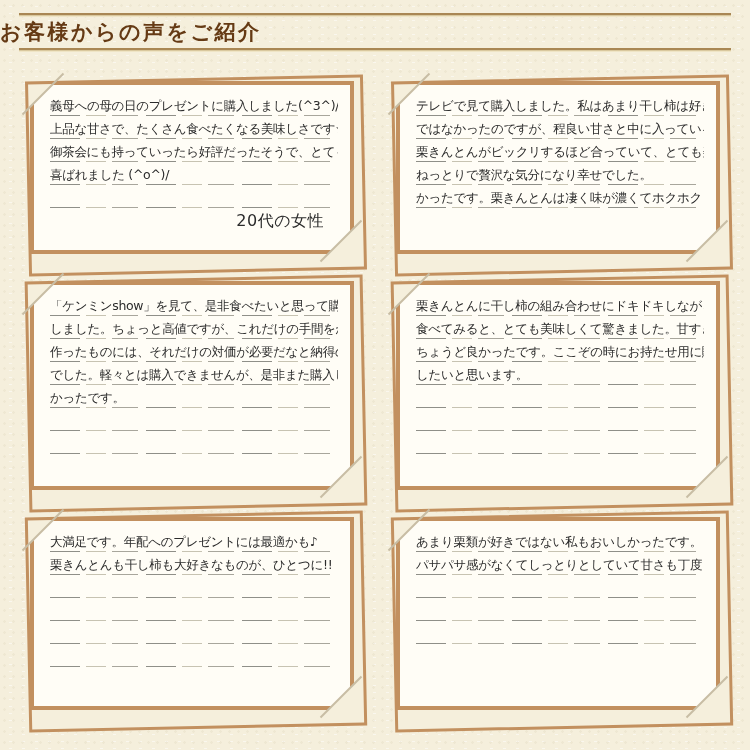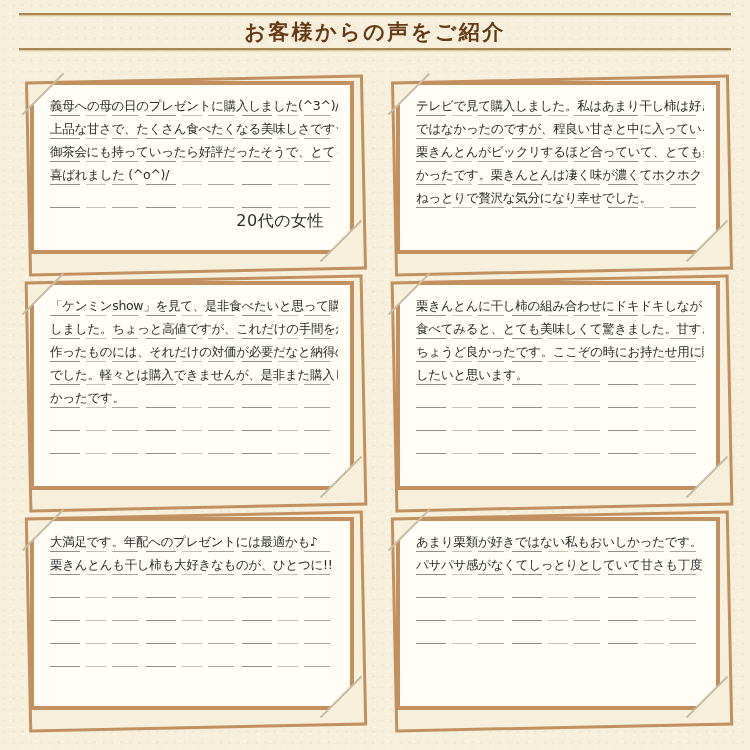--- a/index.html
+++ b/index.html
@@ -23,21 +23,20 @@
     background-position:0 0,4px 3px;
   }
   
   header{margin-top:13px;}
   .rule{
     height:4px;
     margin:0 19px;
     background:linear-gradient(#a98754 0 45%, #d9c89e 45% 75%, #efe5c6 75% 100%);
   }
   .title{
-    text-align:center;
     font-size:21px;
     font-weight:bold;
     color:var(--title-brown);
     letter-spacing:2.5px;
     line-height:31px;
     padding:0;
   }
   
   .cards{
     margin:29px 30px 0 30px;
@@ -125,22 +124,22 @@
       </div>
       <div class="crease tl"></div>
       <div class="crease br"></div>
     </div>
     <div class="slot s2">
       <div class="back"></div>
       <div class="front">
         <div class="row">テレビで見て購入しました。私はあまり干し柿は好き</div>
         <div class="row">ではなかったのですが、程良い甘さと中に入っている</div>
         <div class="row">栗きんとんがビックリするほど合っていて、とても美味し</div>
+        <div class="row">ねっとりで贅沢な気分になり幸せでした。</div>
         <div class="row">かったです。栗きんとんは凄く味が濃くてホクホク</div>
-        <div class="row">ねっとりで贅沢な気分になり幸せでした。</div>
       </div>
       <div class="crease tl"></div>
       <div class="crease br"></div>
     </div>
     <div class="slot s3">
       <div class="back"></div>
       <div class="front">
         <div class="row">「ケンミンshow」を見て、是非食べたいと思って購入</div>
         <div class="row">しました。ちょっと高値ですが、これだけの手間をかけて</div>
         <div class="row">作ったものには、それだけの対価が必要だなと納得の味</div>

